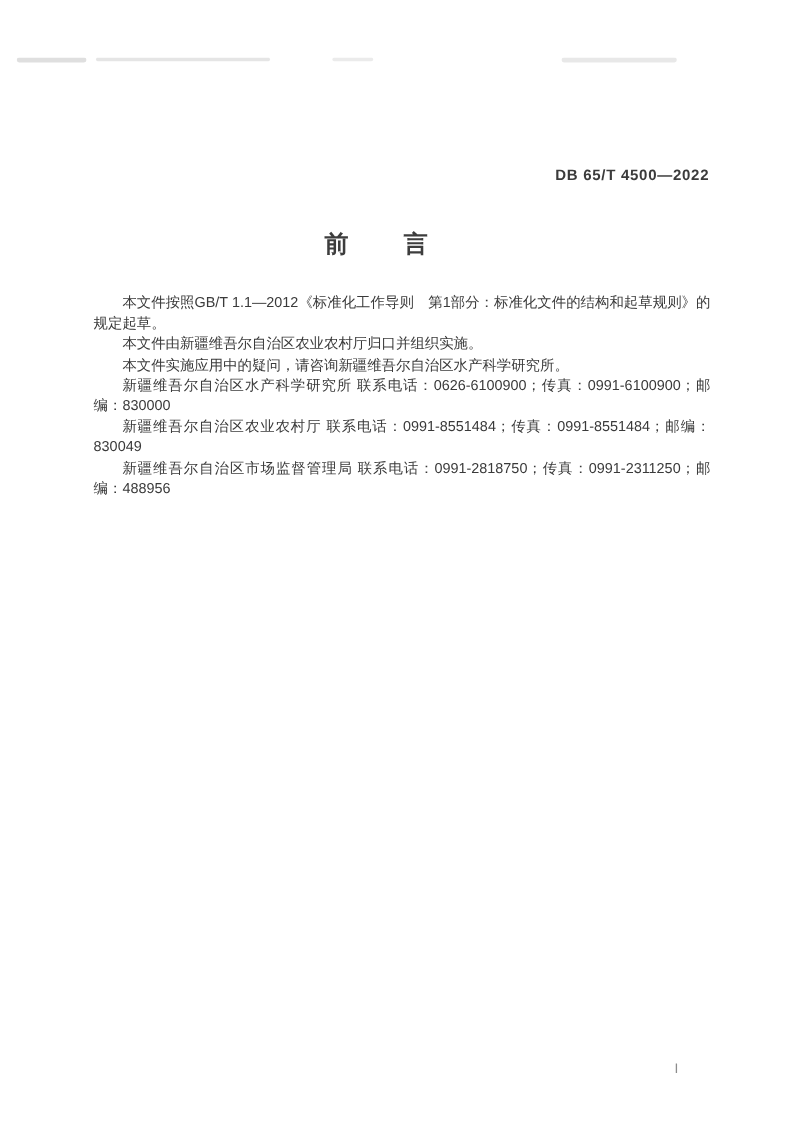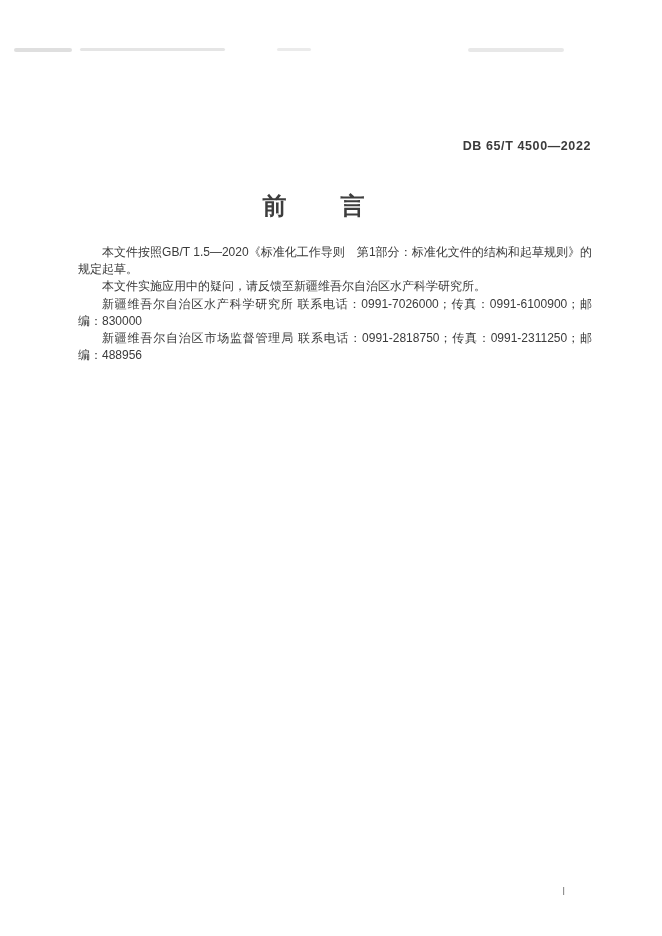--- a/index.html
+++ b/index.html
@@ -34,21 +34,21 @@
     font-weight: 600;
     letter-spacing: 0.6px;
     color: #3b3b3b;
   }
   .page-title {
     position: absolute;
     top: 142px;
     left: 0;
     width: 629px;
     text-align: center;
-    font-size: 24px;
+    font-size: 20px;
     font-weight: 600;
     letter-spacing: 2px;
     color: #3d3d3d;
   }
   .body-text {
     position: absolute;
     top: 196px;
     left: 78px;
     width: 514px;
     font-size: 12px;
@@ -77,21 +77,23 @@
   <div class="scan-artifact artifact-2"></div>
   <div class="scan-artifact artifact-3"></div>
   <div class="scan-artifact artifact-4"></div>
   <div class="scan-artifact artifact-5"></div>
 
   <div class="doc-number">DB 65/T 4500—2022</div>
 
   <div class="page-title">前　　言</div>
 
   <div class="body-text">
-    <p>本文件按照GB/T 1.5—2020《标准化工作导则　第1部分：标准化文件的结构和起草规则》的规定起草。</p>
-    <p>本文件实施应用中的疑问，请反馈至新疆维吾尔自治区水产科学研究所。</p>
-    <p>新疆维吾尔自治区水产科学研究所 联系电话：0991-7026000；传真：0991-6100900；邮编：830000</p>
+    <p>本文件按照GB/T 1.1—2012《标准化工作导则　第1部分：标准化文件的结构和起草规则》的规定起草。</p>
+    <p>本文件由新疆维吾尔自治区农业农村厅归口并组织实施。</p>
+    <p>本文件实施应用中的疑问，请咨询新疆维吾尔自治区水产科学研究所。</p>
+    <p>新疆维吾尔自治区水产科学研究所 联系电话：0626-6100900；传真：0991-6100900；邮编：830000</p>
+    <p>新疆维吾尔自治区农业农村厅 联系电话：0991-8551484；传真：0991-8551484；邮编：830049</p>
     <p>新疆维吾尔自治区市场监督管理局 联系电话：0991-2818750；传真：0991-2311250；邮编：488956</p>
   </div>
 
   <div class="page-number">I</div>
 
 </div>
 
 </body></html>

